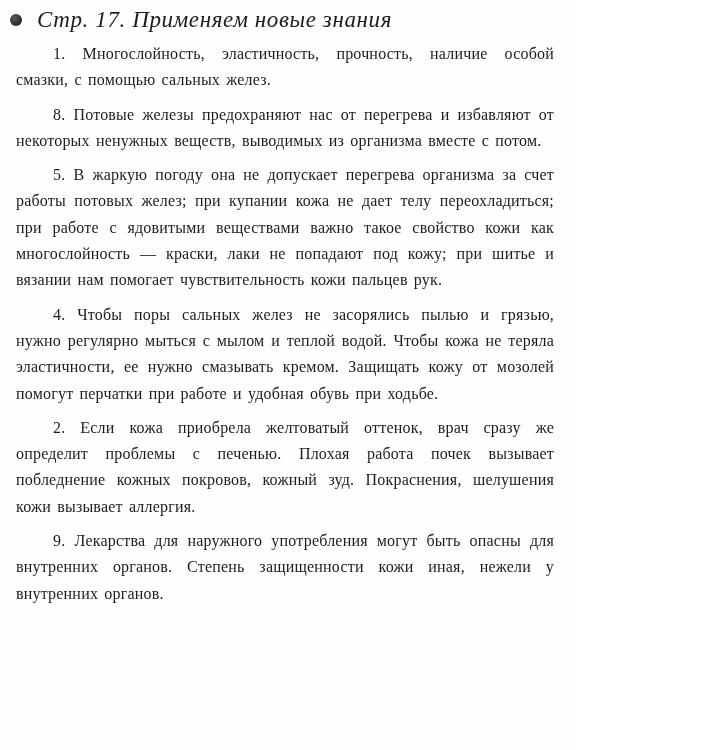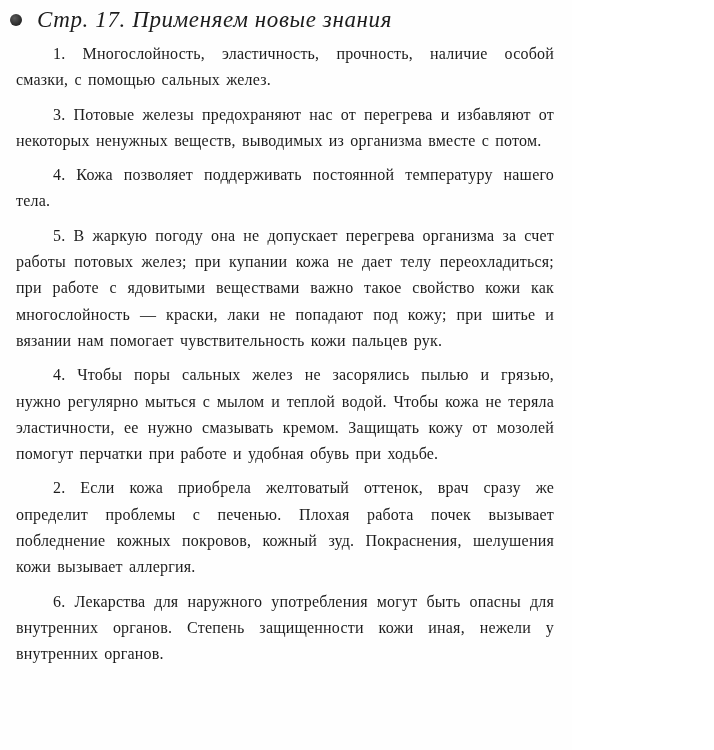--- a/index.html
+++ b/index.html
@@ -49,20 +49,19 @@
 </head>
 <body>
 
 <div class="page">
   <div class="header">
     <span class="bullet"></span>
     <span>Стр. 17. Применяем новые знания</span>
   </div>
   <div class="body-text">
       <p>1. Многослойность, эластичность, прочность, наличие особой смазки, с помощью сальных желез.</p>
-      <p>3. Потовые железы предохраняют нас от перегрева и избавляют от некоторых ненужных веществ, выводимых из организма вместе с потом.</p>
-      <p>4. Кожа позволяет поддерживать постоянной температуру нашего тела.</p>
+      <p>8. Потовые железы предохраняют нас от перегрева и избавляют от некоторых ненужных веществ, выводимых из организма вместе с потом.</p>
       <p>5. В жаркую погоду она не допускает перегрева организма за счет работы потовых желез; при купании кожа не дает телу переохладиться; при работе с ядовитыми веществами важно такое свойство кожи как многослойность — краски, лаки не попадают под кожу; при шитье и вязании нам помогает чувствительность кожи пальцев рук.</p>
       <p>4. Чтобы поры сальных желез не засорялись пылью и грязью, нужно регулярно мыться с мылом и теплой водой. Чтобы кожа не теряла эластичности, ее нужно смазывать кремом. Защищать кожу от мозолей помогут перчатки при работе и удобная обувь при ходьбе.</p>
       <p>2. Если кожа приобрела желтоватый оттенок, врач сразу же определит проблемы с печенью. Плохая работа почек вызывает побледнение кожных покровов, кожный зуд. Покраснения, шелушения кожи вызывает аллергия.</p>
-      <p>6. Лекарства для наружного употребления могут быть опасны для внутренних органов. Степень защищенности кожи иная, нежели у внутренних органов.</p>
+      <p>9. Лекарства для наружного употребления могут быть опасны для внутренних органов. Степень защищенности кожи иная, нежели у внутренних органов.</p>
     </div>
 </div>
 
 </body></html>

